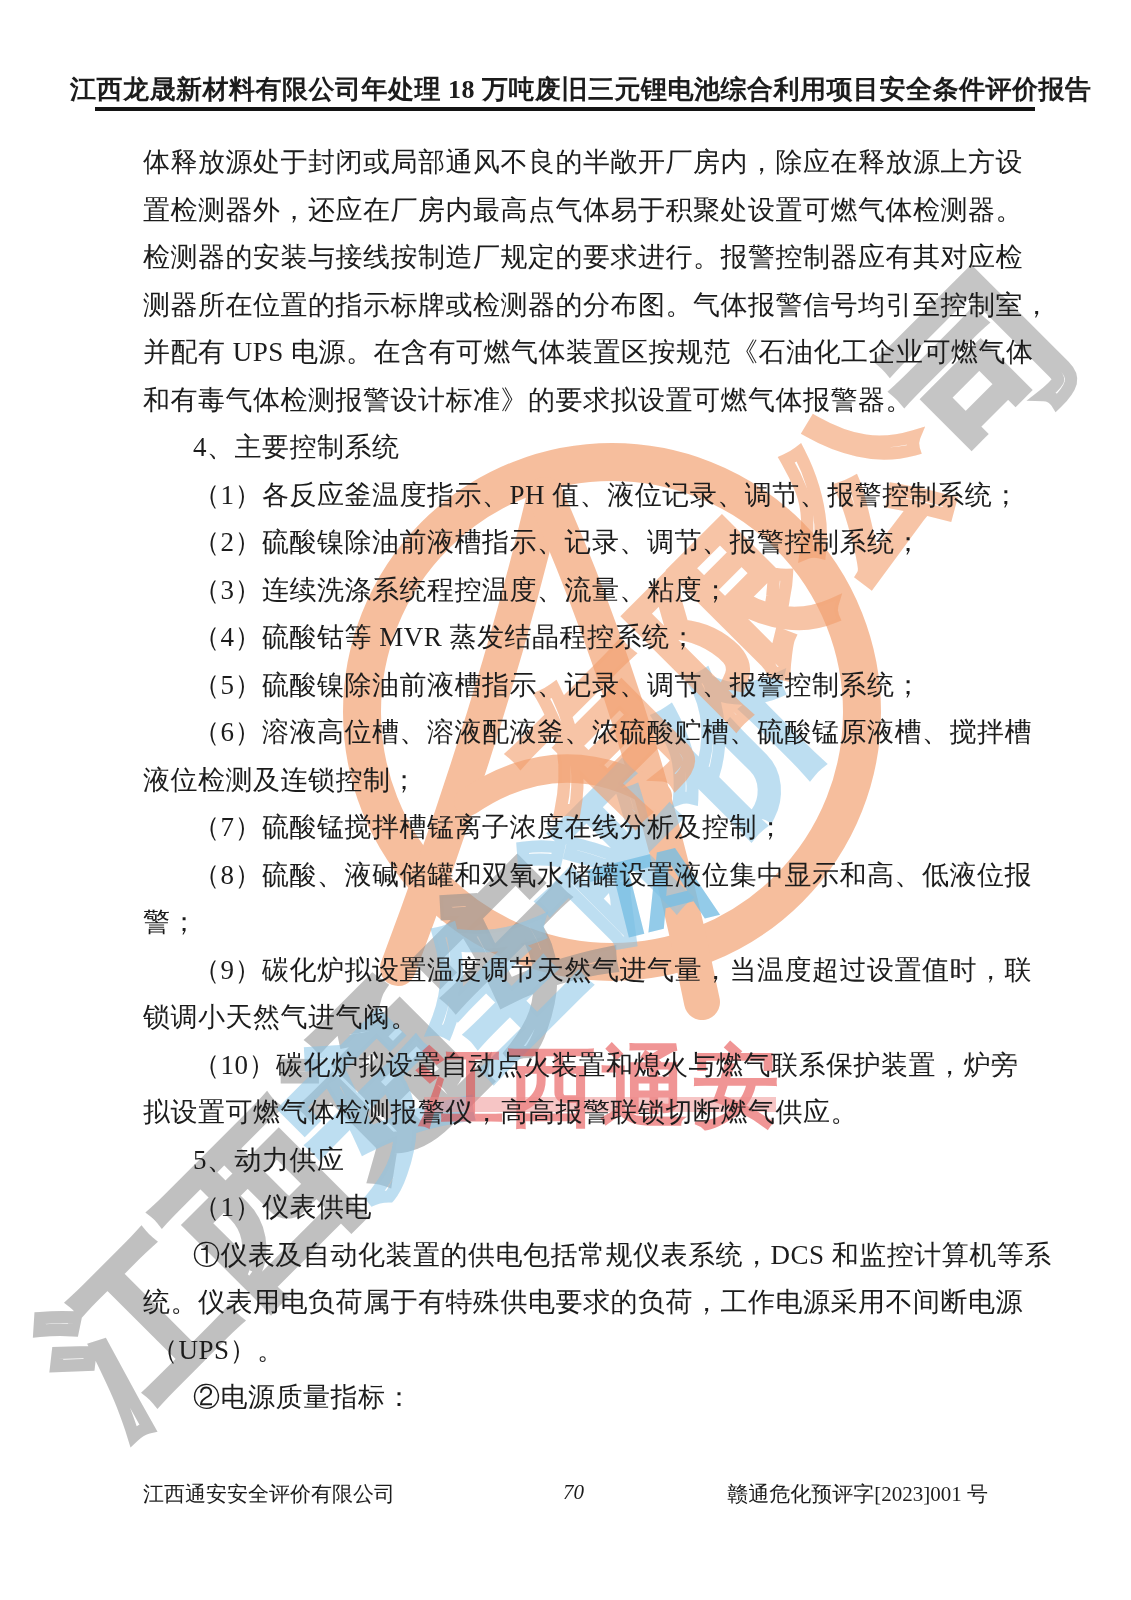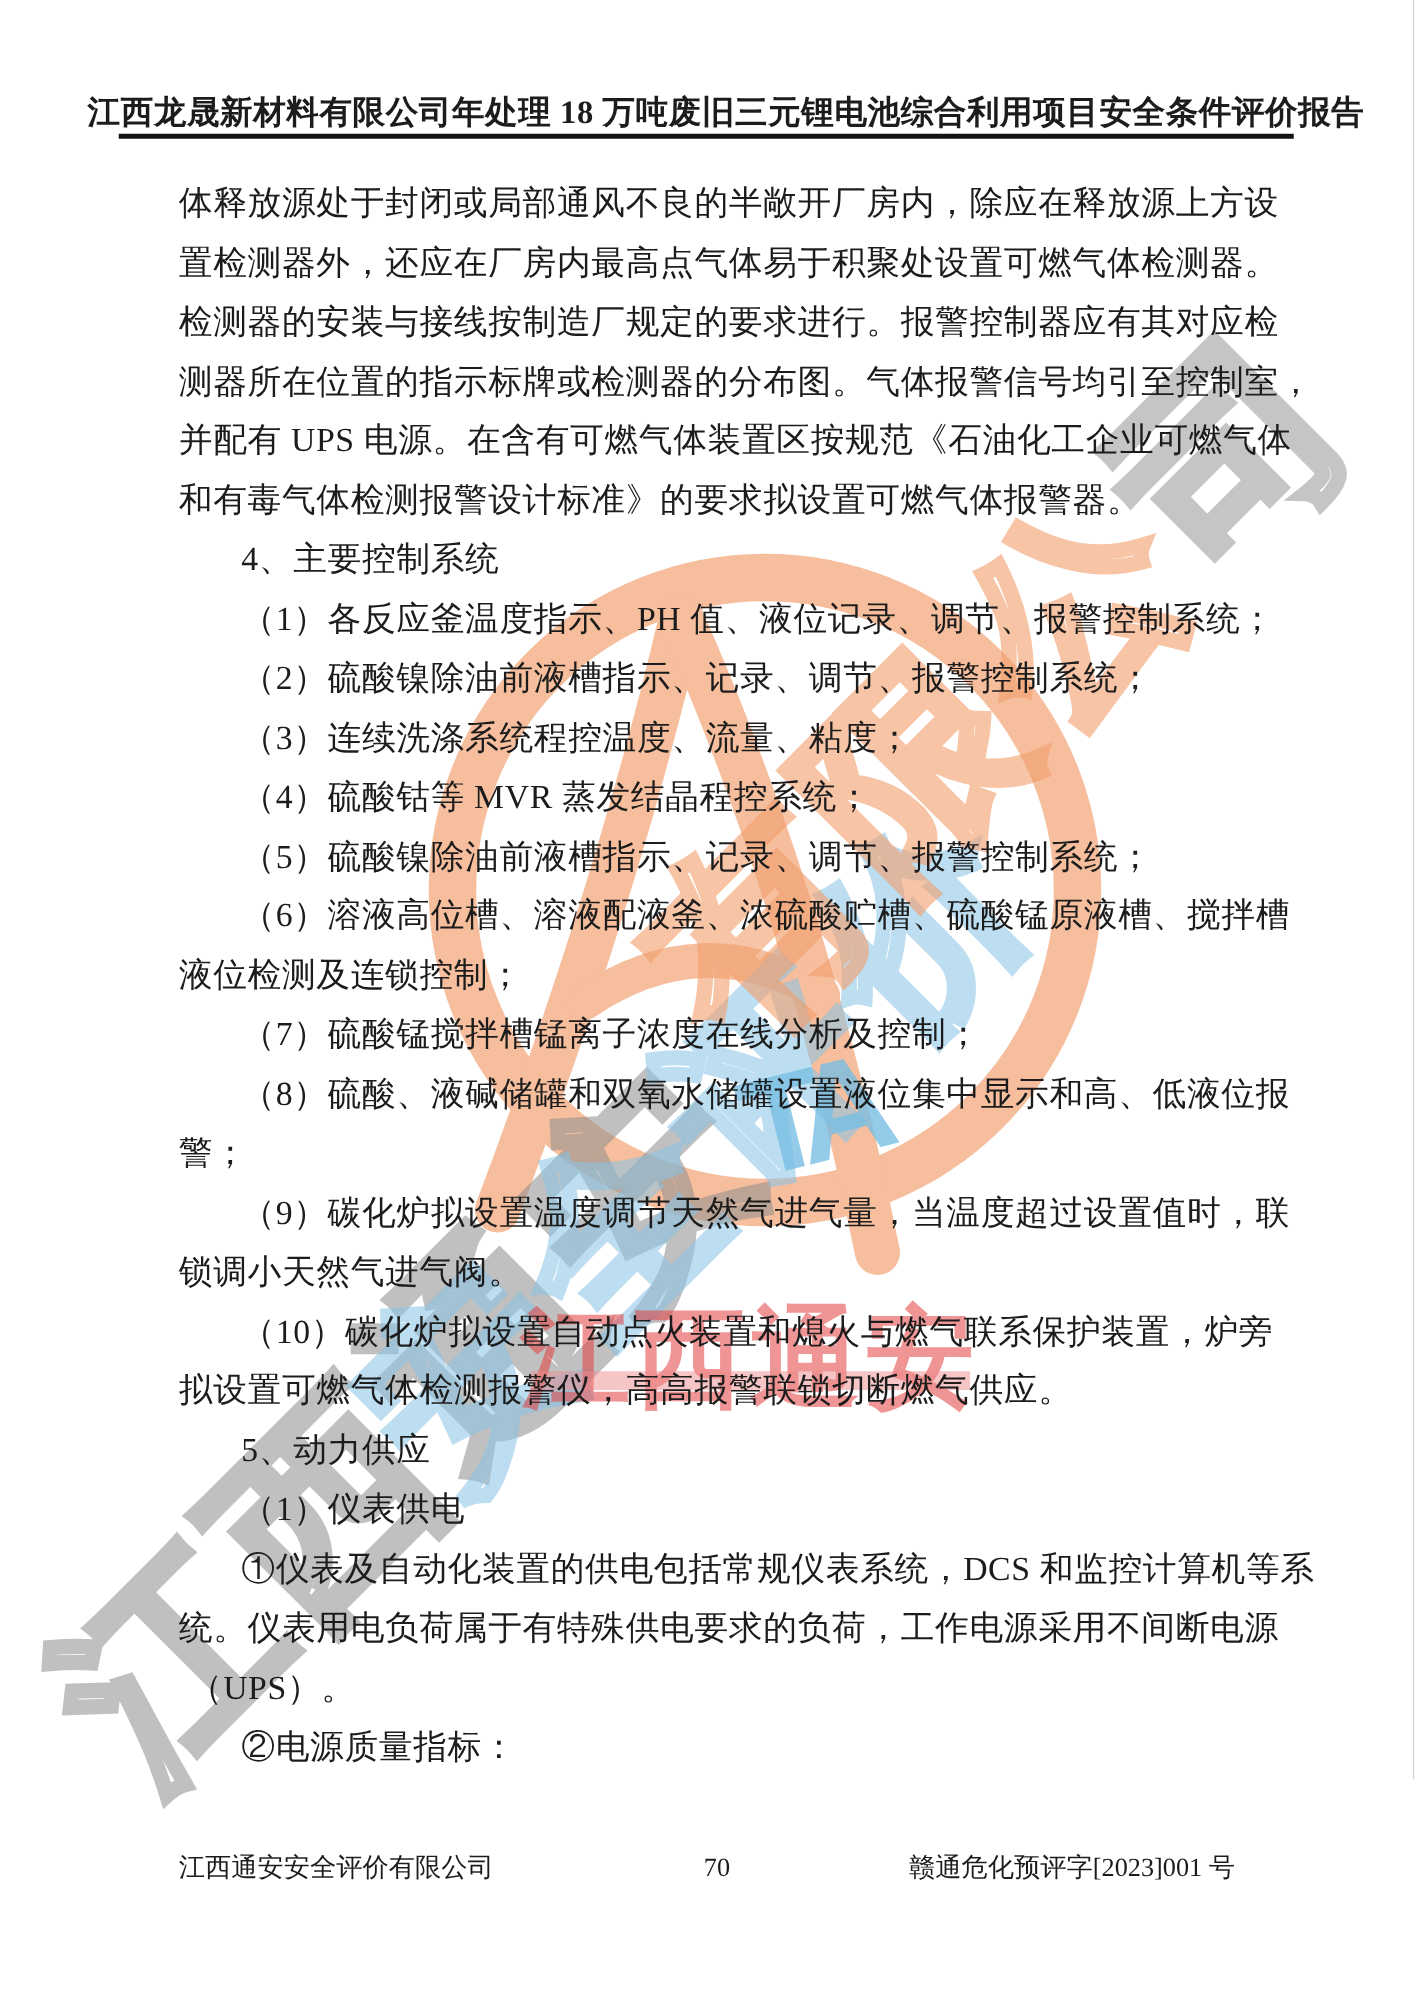--- a/index.html
+++ b/index.html
@@ -81,24 +81,24 @@
     color:rgba(228,62,62,0.55);
     white-space:nowrap;
   }
   .wm-red-band{
     position:absolute;left:424px;top:1097px;width:352px;height:15px;
     background:rgba(238,140,140,0.5);
   }
   
   .footer{
     position:absolute;left:143px;right:143px;top:1480px;
-    display:flex;justify-content:space-between;align-items:center;
+    display:flex;justify-content:space-between;align-items:flex-start;
     font-size:21px;z-index:2;
   }
-  .footer .fpage{position:absolute;left:16px;right:0;text-align:center;}
+  .footer .fpage{position:absolute;left:16px;right:0;text-align:center;font-style:italic;}
 </style>
 </head>
 <body>
 
 <div class="page">
 
   <div class="watermark">
     <svg width="1131" height="1600" viewBox="0 0 1131 1600" style="position:absolute;left:0;top:0;opacity:0.75;">
       <circle cx="612" cy="712" r="250" fill="none" stroke-width="38" stroke="#F3A97D"></circle>
       <path d="M 545 495 Q 495 710 398 968" fill="none" stroke-width="36" stroke-linecap="round" stroke="#F3A97D"></path>

